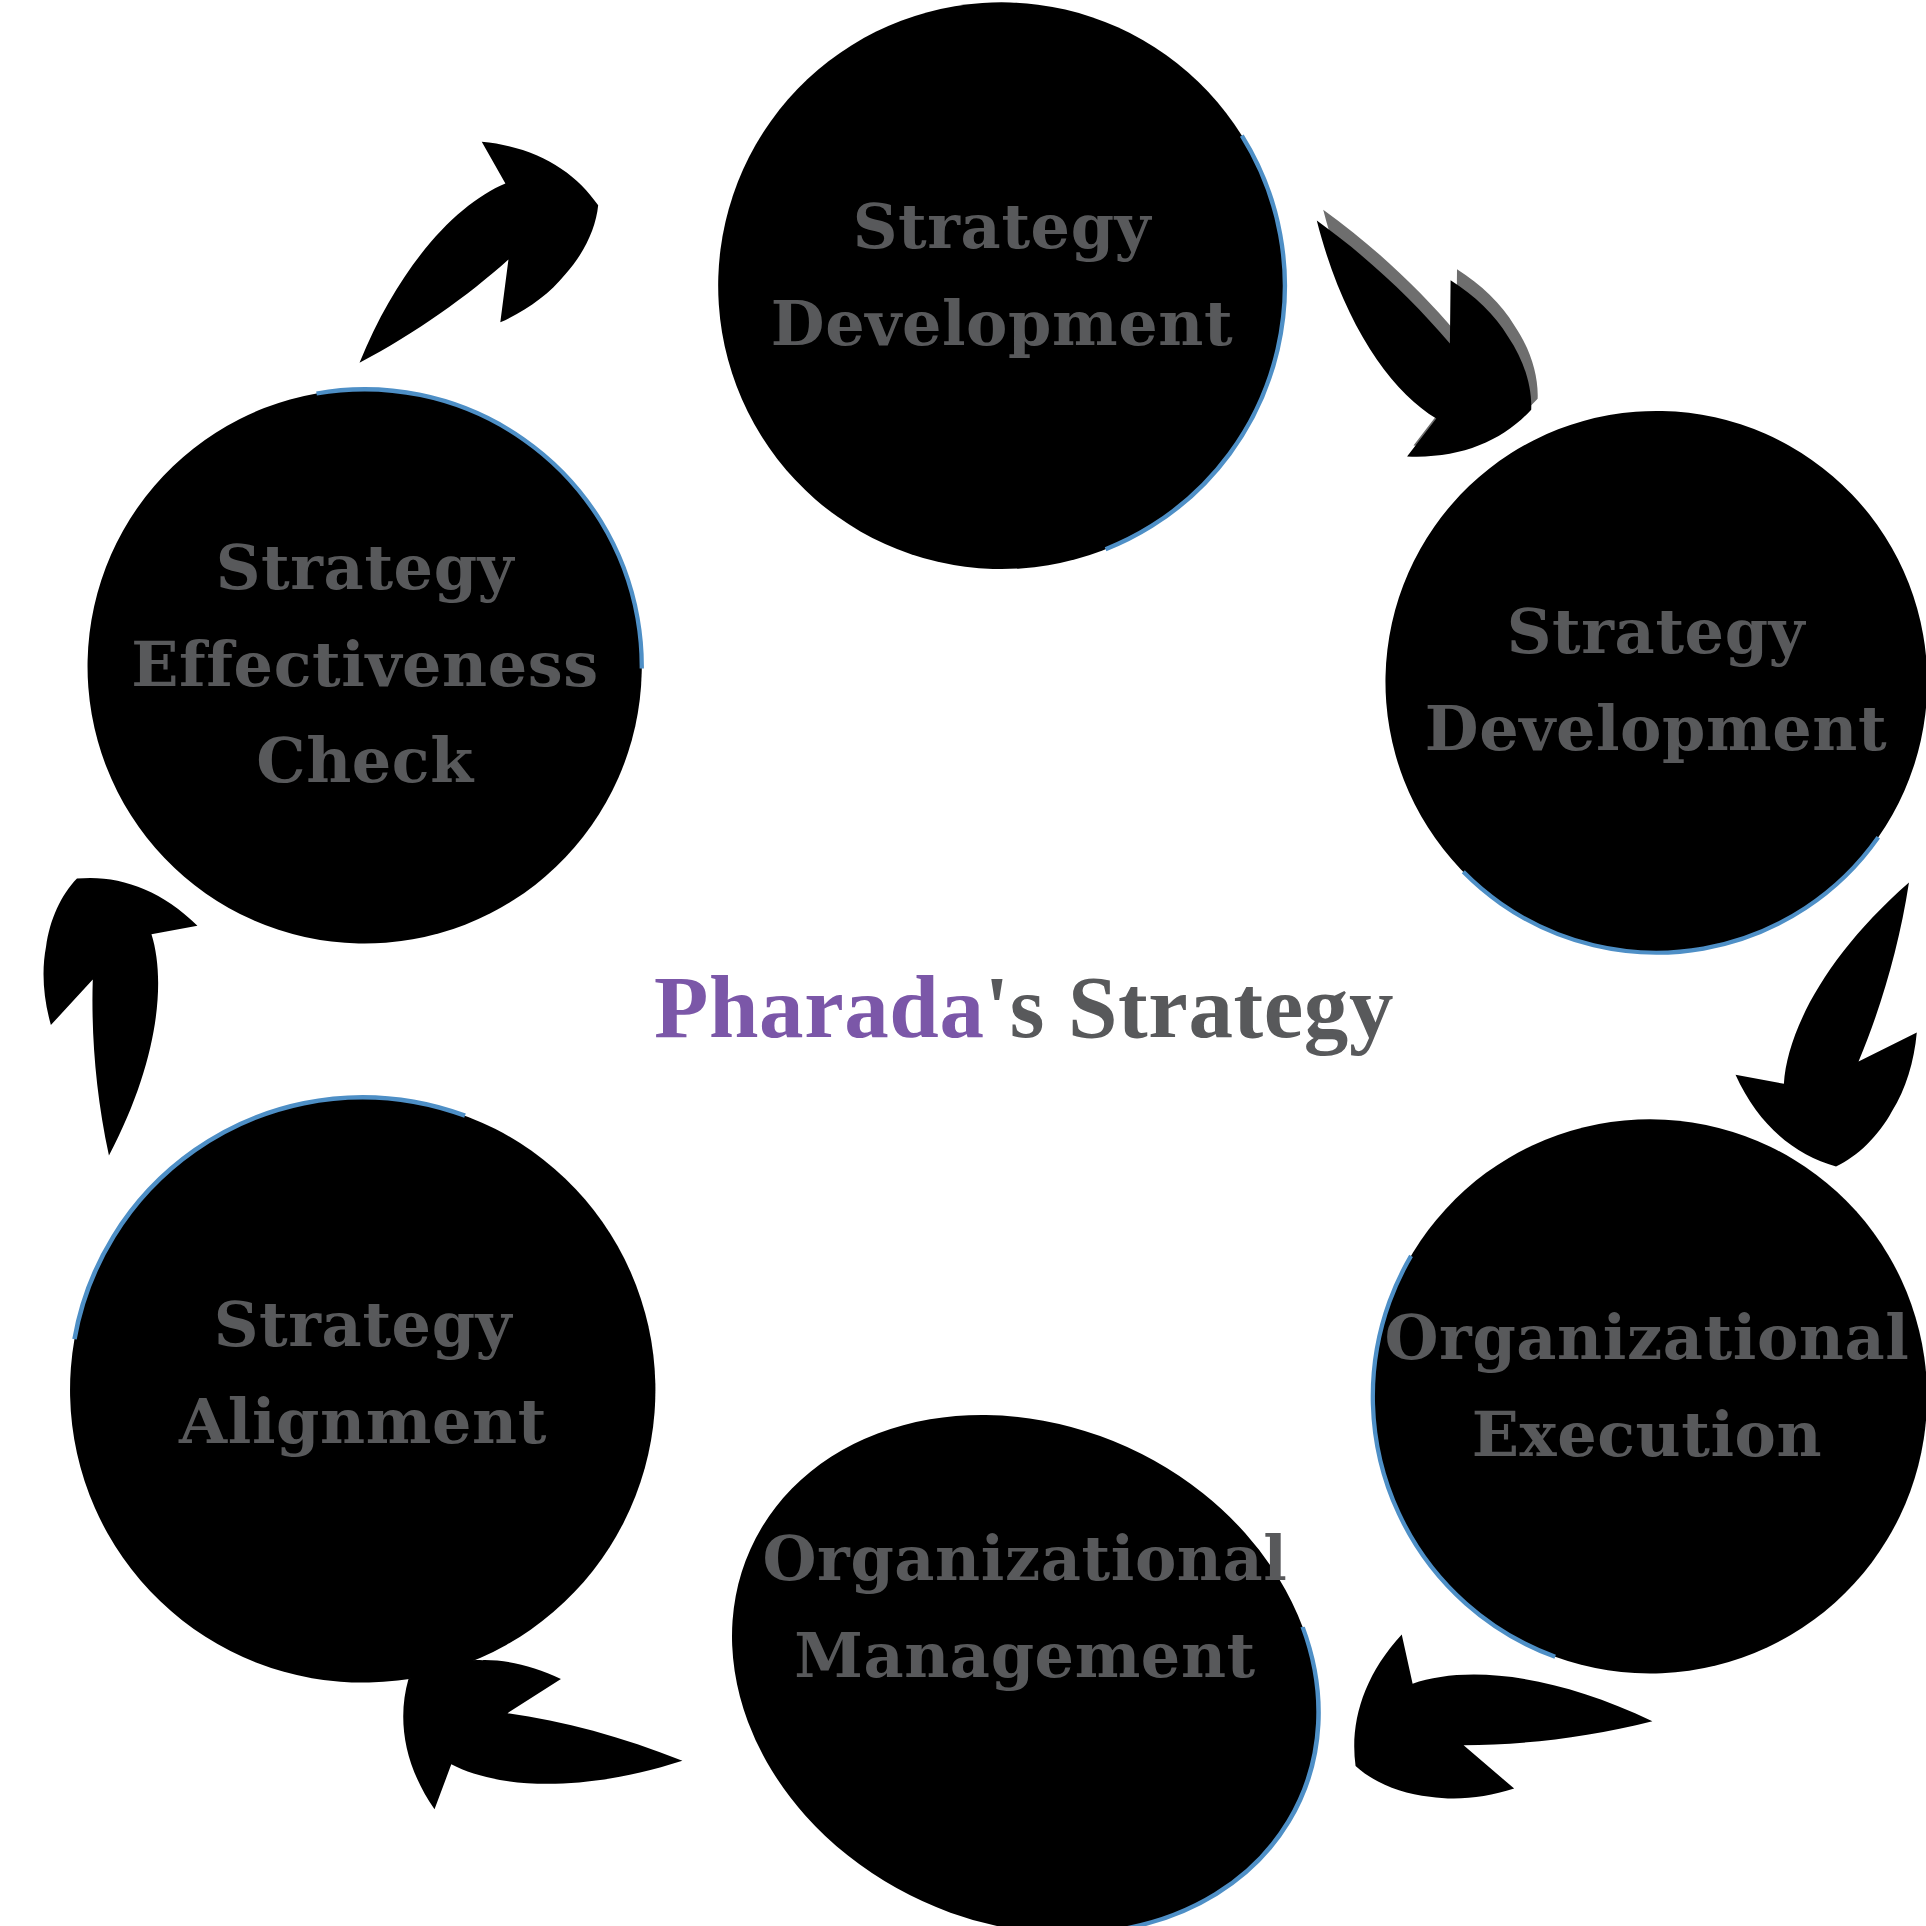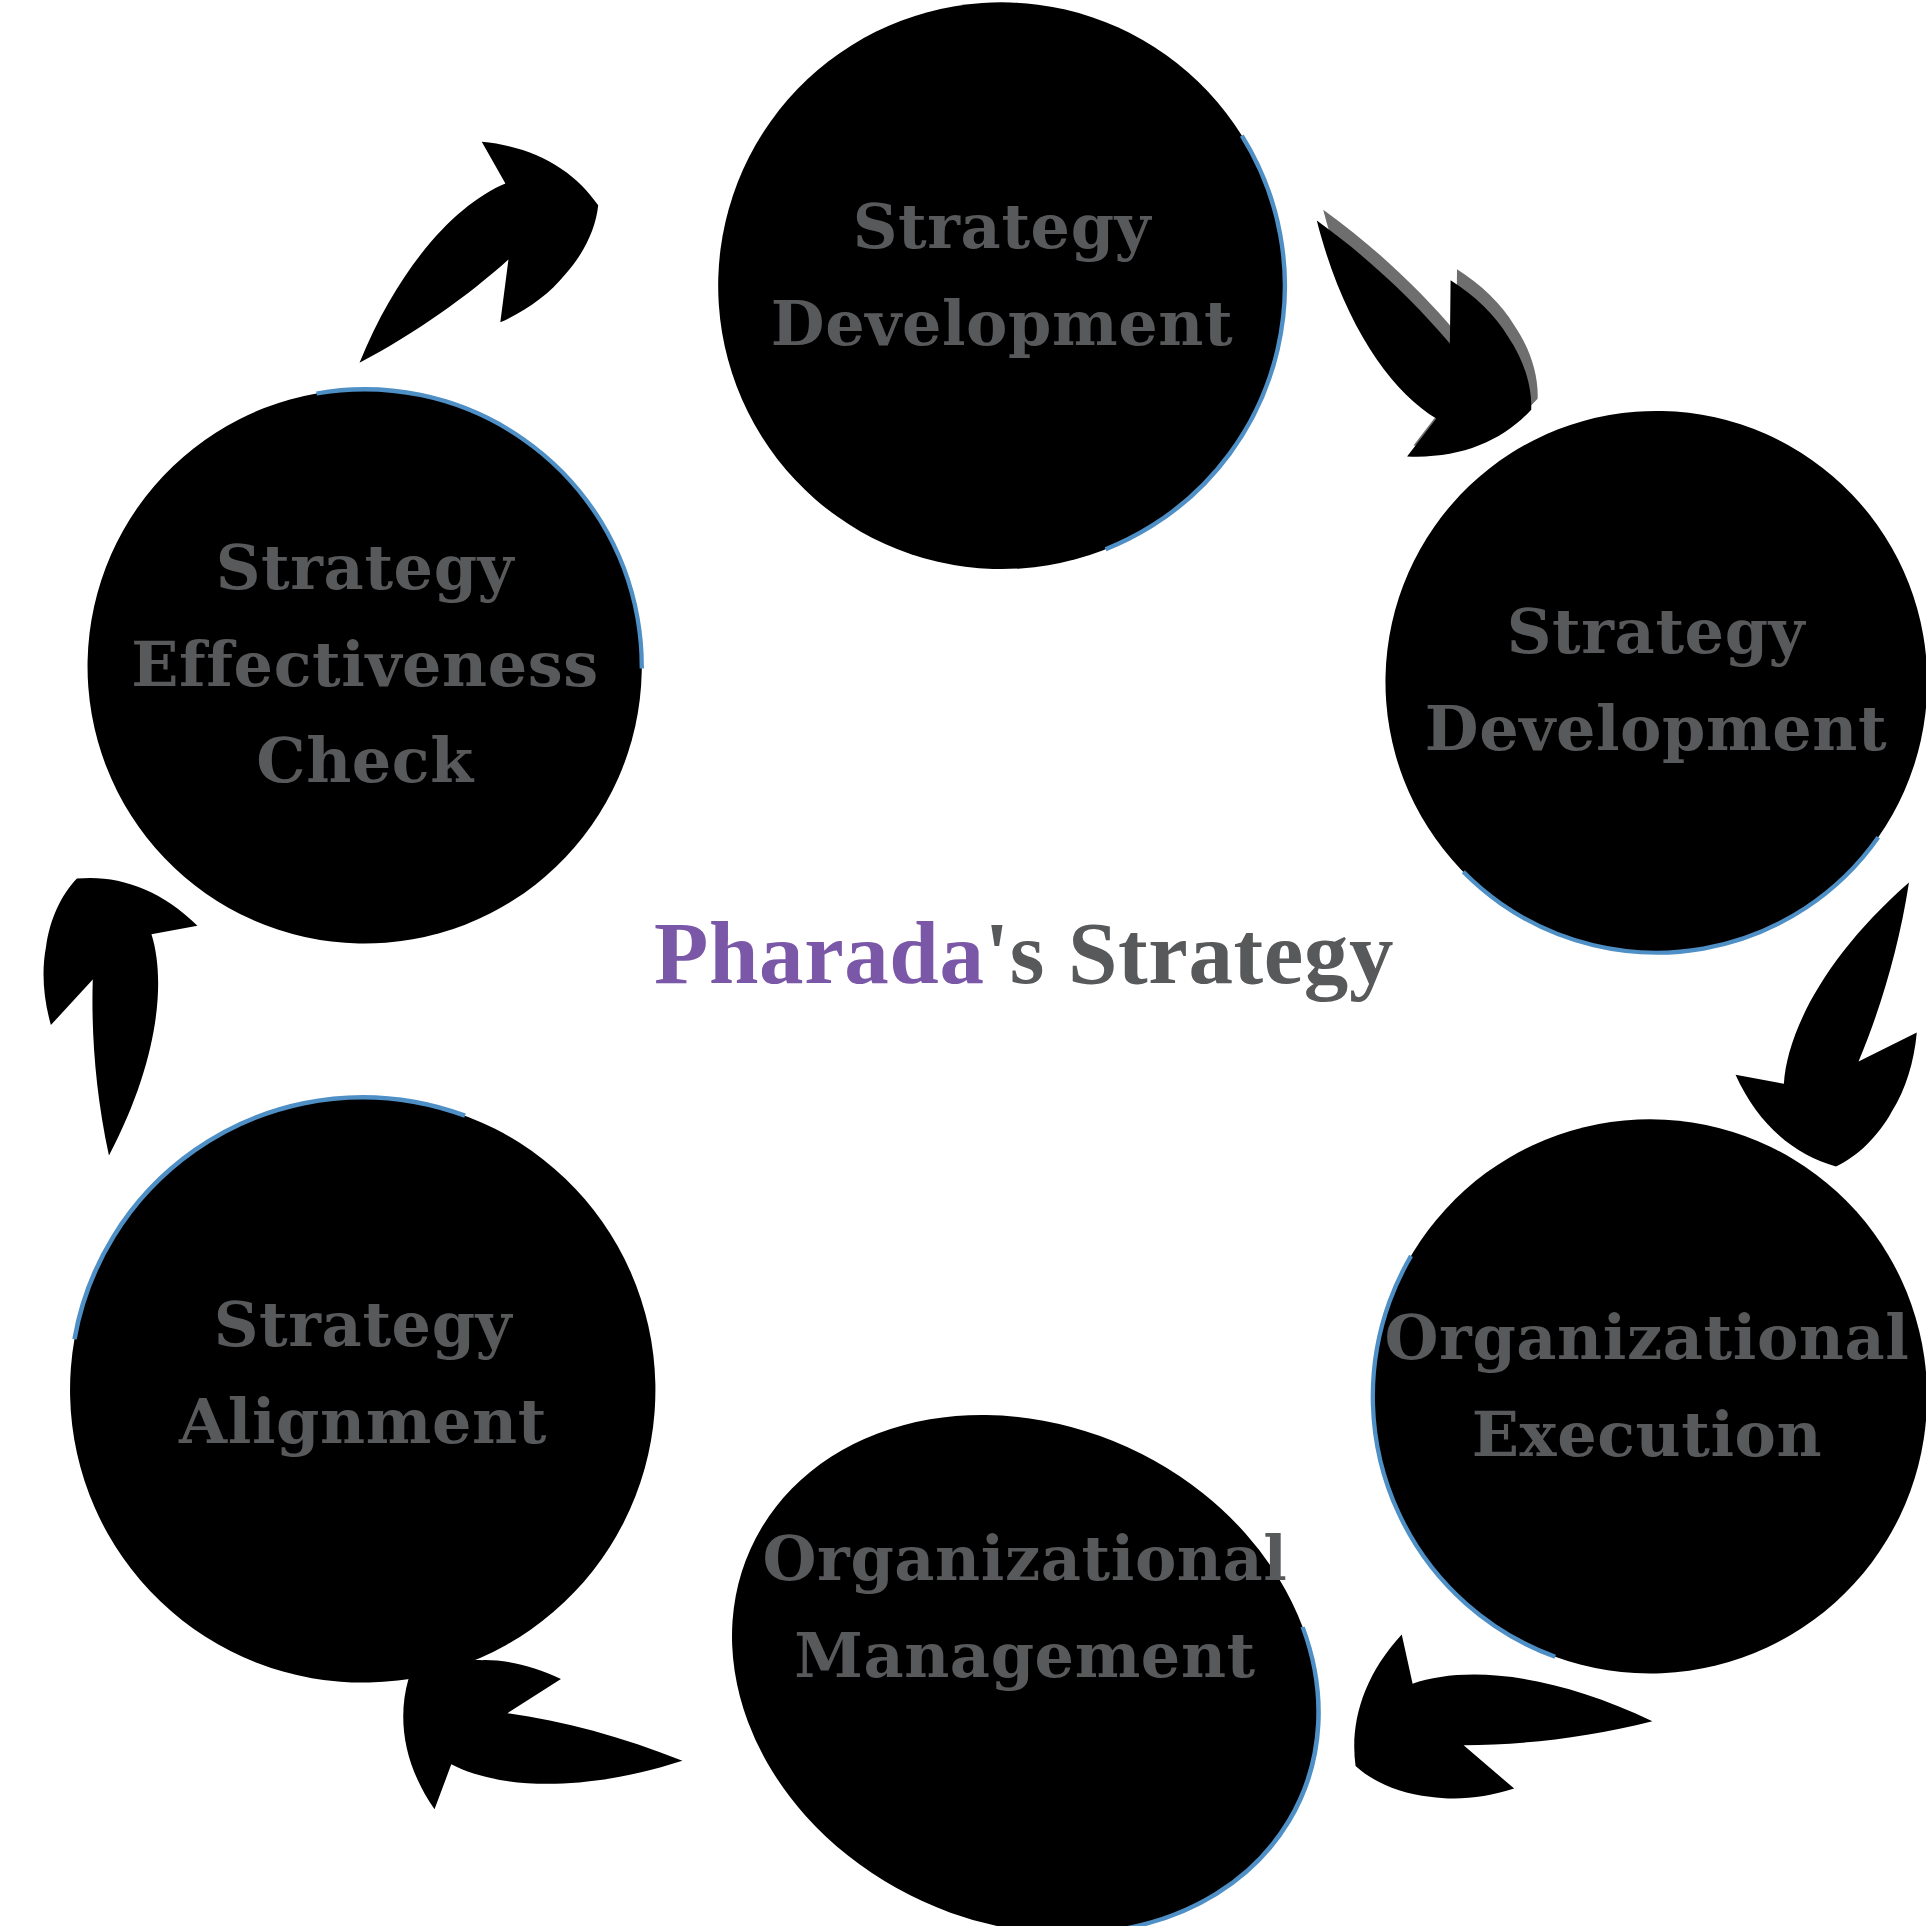--- a/index.html
+++ b/index.html
@@ -27,21 +27,21 @@
     color: var(--label_gray, #58595B);
     font-family: "DejaVu Serif", serif;
     font-weight: bold;
     font-size: 62px;
     line-height: 1.56;
     letter-spacing: 0.6px;
   }
   .node-label span { display: block; }
   .diagram-title {
     position: absolute;
-    left: 1024px; top: 953px;
+    left: 1024px; top: 1007px;
     transform: translate(-50%, -50%);
     text-align: center;
     white-space: nowrap;
     font-family: "Liberation Serif", "DejaVu Serif", serif;
     font-weight: bold;
     font-size: 89px;
     line-height: 1.38;
     letter-spacing: 0.6px;
     color: var(--label_gray, #58595B);
   }

